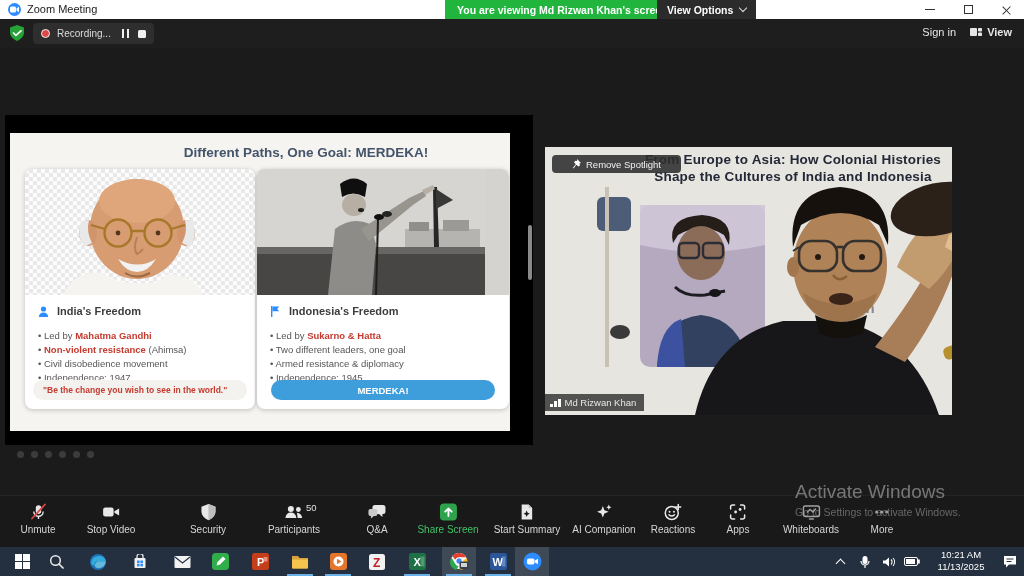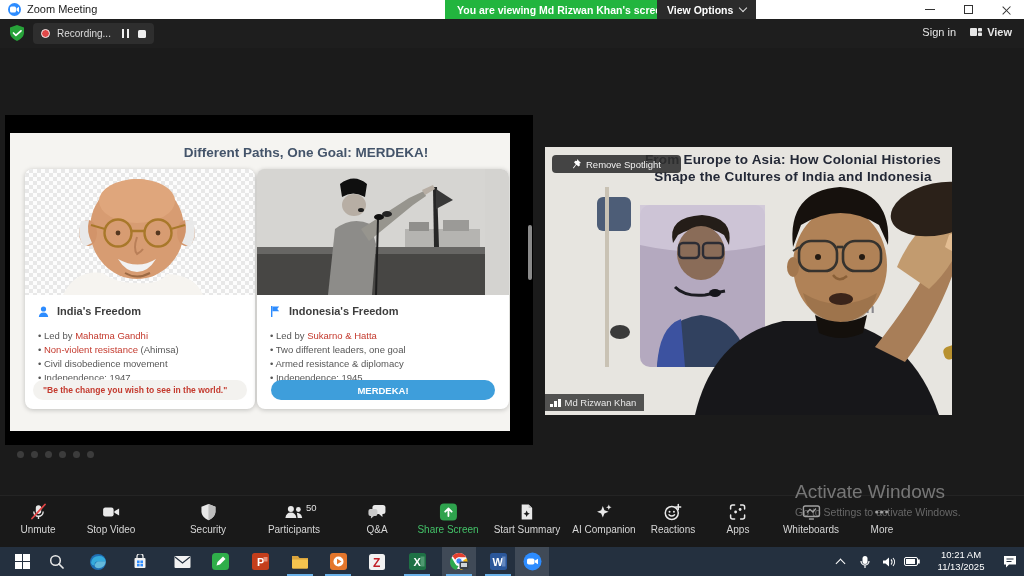--- a/index.html
+++ b/index.html
@@ -37,21 +37,21 @@
   
   .shared { position:absolute; left:5px; top:115px; width:528px; height:330px; background:#000; z-index:5; }
   .slide { position:absolute; left:5px; top:18px; width:500px; height:298px; background:#f5f4f1; }
   .slide-title { position:absolute; top:12px; left:0; width:100%; text-align:center; font-size:13.5px; font-weight:bold; color:#44546a;margin-left:46px; }
   .card { position:absolute; top:36px; width:230px; height:240px; background:#fff; border-radius:8px; box-shadow:0 1px 5px rgba(0,0,0,.22); }
   .card-l { left:15px; } .card-r { left:247px; width:252px; }
   .card-img { position:absolute; top:0; left:0; right:0; height:126px; border-radius:8px 8px 0 0; overflow:hidden; }
   .checker { background-color:#fdfdfd; background-image:linear-gradient(45deg,#e8e8e8 25%,transparent 25%,transparent 75%,#e8e8e8 75%), linear-gradient(45deg,#e8e8e8 25%,transparent 25%,transparent 75%,#e8e8e8 75%); background-size:8px 8px; background-position:0 0,4px 4px; }
   .card-head { position:absolute; top:136px; left:13px; display:flex; align-items:center; gap:8px; font-size:11px; font-weight:bold; color:#3d3d3d; }
   .card-bullets { position:absolute; top:160px; left:13px; right:8px; list-style:none; font-size:9.5px; color:#565656; line-height:14px; }
-  .hl { color:#c43a2e; font-weight:normal;text-align:center; }
+  .hl { color:#c43a2e; font-weight:bold;text-align:center; }
   .quote { position:absolute; left:8px; right:8px; bottom:9px; height:20px; background:#f3f2ef; border-radius:10px; display:flex; align-items:center; padding-left:10px; color:#c43a2e; font-size:8.5px; font-weight:bold; }
   .merdeka { position:absolute; left:14px; right:14px; bottom:9px; height:20px; background:#3e9edb; border-radius:11px; display:flex; align-items:center; justify-content:center; color:#fff; font-size:9.5px; font-weight:bold; }
   .mini-dots { position:absolute; left:7px; top:318px; display:flex; gap:7px; }
   .mini-dots i { width:7px; height:7px; border-radius:50%; background:rgba(140,140,140,.30); }
   .slide-scrollbar { position:absolute; right:1px; top:110px; width:4px; height:55px; background:#8a8a8a; border-radius:2px; }
 
   
   .video { position:absolute; left:545px; top:147px; width:407px; height:268px; overflow:hidden; background:#e6e4df; z-index:5; }
   .vbg, .vfg { position:absolute; left:0; top:0; }
   .vbg { z-index:1; } .vfg { z-index:3; }

